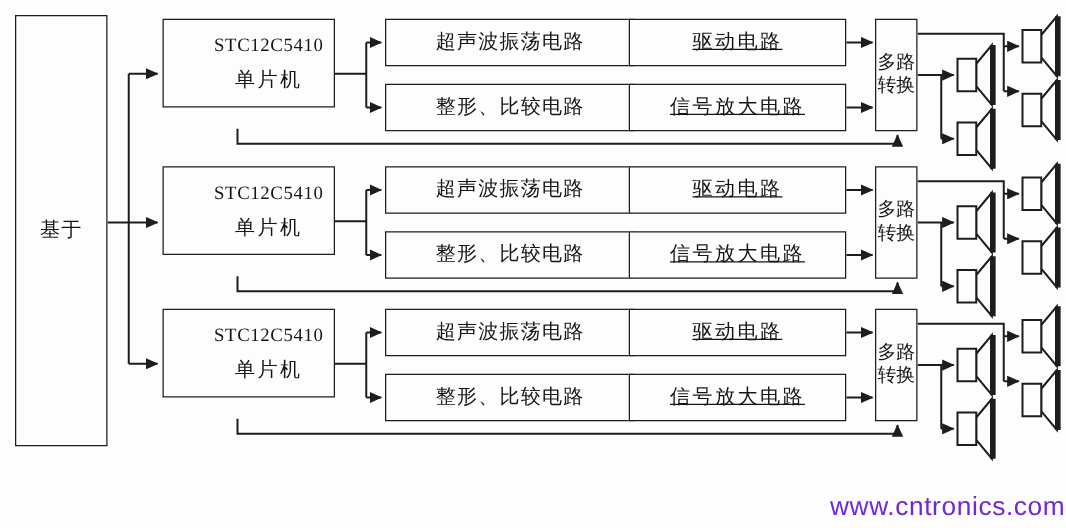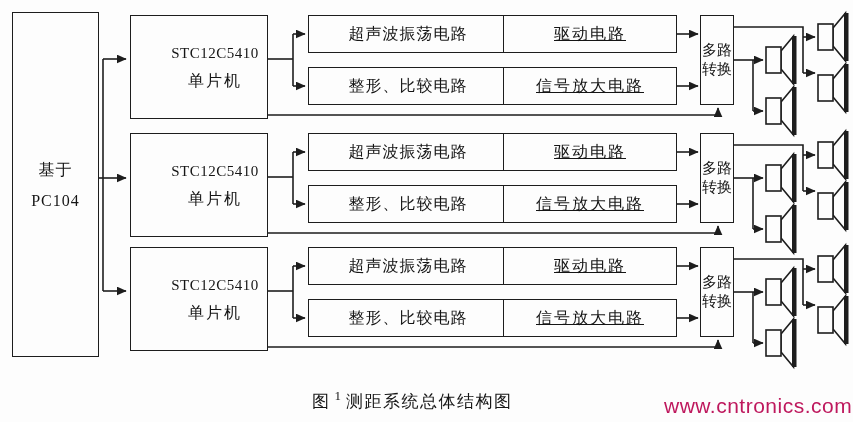--- a/index.html
+++ b/index.html
@@ -7,40 +7,40 @@
     position:relative;width:853px;height:422px;background:#fdfdfd;overflow:hidden;
     font-family:"Liberation Serif","DejaVu Serif",serif;color:#151515;
   }
   .wires{position:absolute;left:0;top:0;pointer-events:none;}
   .w{fill:none;stroke:#1d1d1d;stroke-width:1.6;}
   .box{
     position:absolute;box-sizing:border-box;border:1.7px solid #1d1d1d;background:#fdfdfd;
     display:flex;flex-direction:column;align-items:center;justify-content:center;
     text-align:center;line-height:1.35;
   }
-  .host{left:12px;top:12px;width:87px;height:345px;font-size:16px;}
+  .host{left:12px;top:12px;width:74px;height:345px;font-size:16px;}
   .host span{display:block;line-height:31px;letter-spacing:1px;}
-  .mcu{width:138px;height:104px;font-size:16px;padding-left:32px;}
+  .mcu{width:138px;height:71px;font-size:16px;padding-left:32px;}
   .mcu .l1{font-size:15px;letter-spacing:.5px;line-height:28px;}
   .mcu .l2{letter-spacing:2px;line-height:28px;}
   .cbox{width:200px;height:38px;font-size:16px;letter-spacing:1px;text-align:right;}
   .cbox2{width:174px;height:38px;font-size:16px;letter-spacing:2px;text-decoration:underline;}
   .mux{
     width:34px;height:90px;font-size:15px;line-height:19px;
     word-break:break-all;padding:6px 0;letter-spacing:0;
   }
   .caption{
     position:absolute;left:312px;top:388px;font-size:17px;letter-spacing:1.5px;
     white-space:nowrap;
   }
   .caption sup{font-size:13px;letter-spacing:0;padding:0 5px 0 4px;}
   .watermark{
     position:absolute;left:664px;top:394px;
     font-family:"Liberation Sans","DejaVu Sans",sans-serif;
-    font-size:21px;letter-spacing:.5px;color:#be185d;white-space:nowrap;
+    font-size:21px;letter-spacing:.5px;color:#6d28d9;white-space:nowrap;
   }
 </style>
 </head>
 <body>
 
 <div class="canvas">
 
   <svg class="wires" width="853" height="422" viewBox="0 0 853 422">
     <defs>
       <marker id="ah" viewBox="0 0 10 9" markerWidth="10" markerHeight="9" refX="9.3" refY="4.5" orient="auto" markerUnits="userSpaceOnUse">
@@ -123,21 +123,20 @@
       <path class="w" d="M753,343 H763" marker-end="url(#ah)"></path>
       <use href="#transducer" x="766" y="292"></use>
       <use href="#transducer" x="766" y="343"></use>
       <use href="#transducer" x="818" y="269"></use>
       <use href="#transducer" x="818" y="320"></use>
     </g>
   </svg>
 
   <div class="box host">
     <span>基于</span>
-    <span>PC104</span>
   </div>
 
   <div class="box mcu" style="left:130px;top:15px;">
     <span class="l1">STC12C5410</span>
     <span class="l2">单片机</span>
   </div>
   <div class="box cbox" style="left:308px;top:15px;">
     <span>超声波振荡电路</span>
   </div>
   <div class="box cbox2" style="left:503px;top:15px;">
@@ -186,17 +185,16 @@
   <div class="box cbox" style="left:308px;top:299px;">
     <span>整形、比较电路</span>
   </div>
   <div class="box cbox2" style="left:503px;top:299px;">
     <span>信号放大电路</span>
   </div>
   <div class="box mux" style="left:700px;top:247px;">
     <span>多路转换</span>
   </div>
 
-  <div class="caption"><span>图</span><sup>1</sup><span>测距系统总体结构图</span></div>
 
   <div class="watermark">www.cntronics.com</div>
 
 </div>
 
 </body></html>

